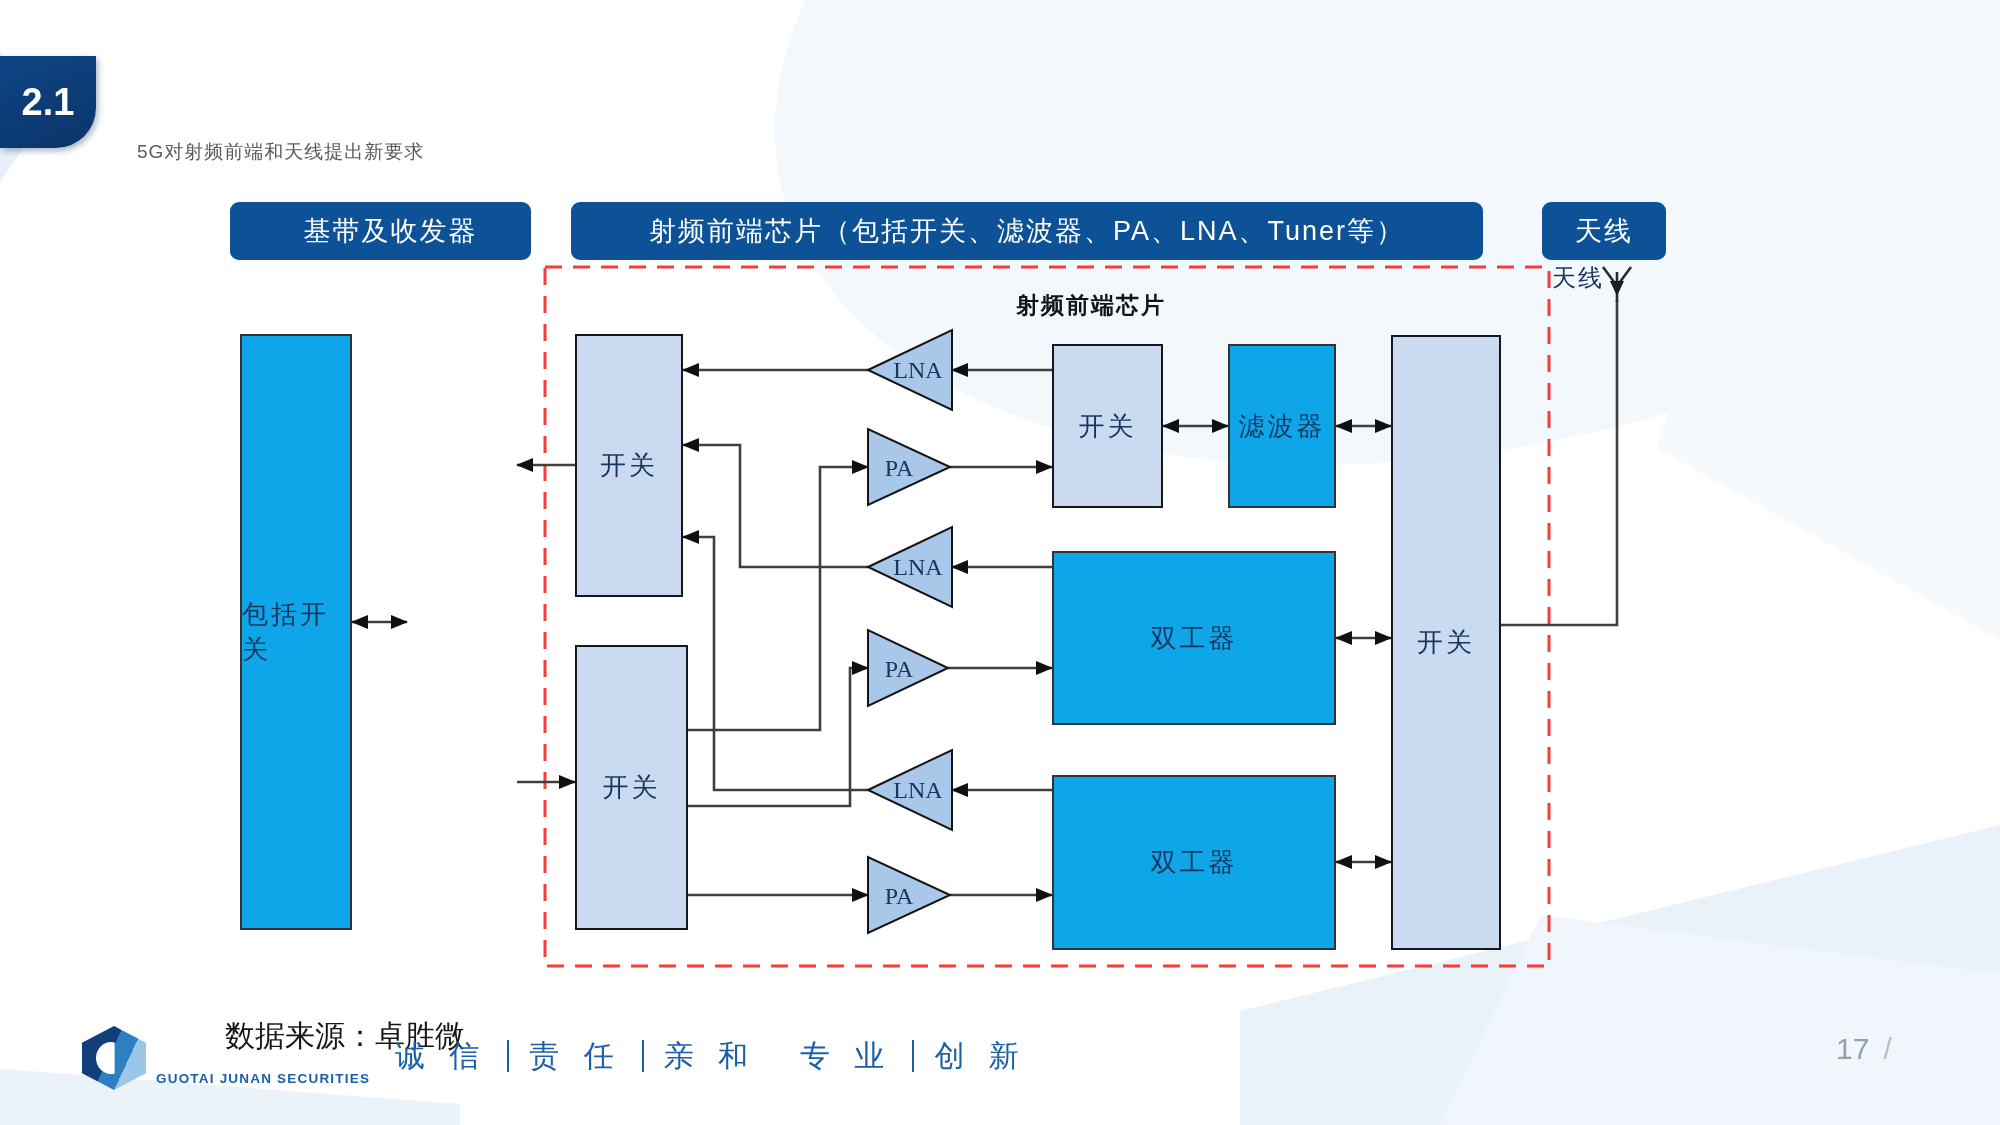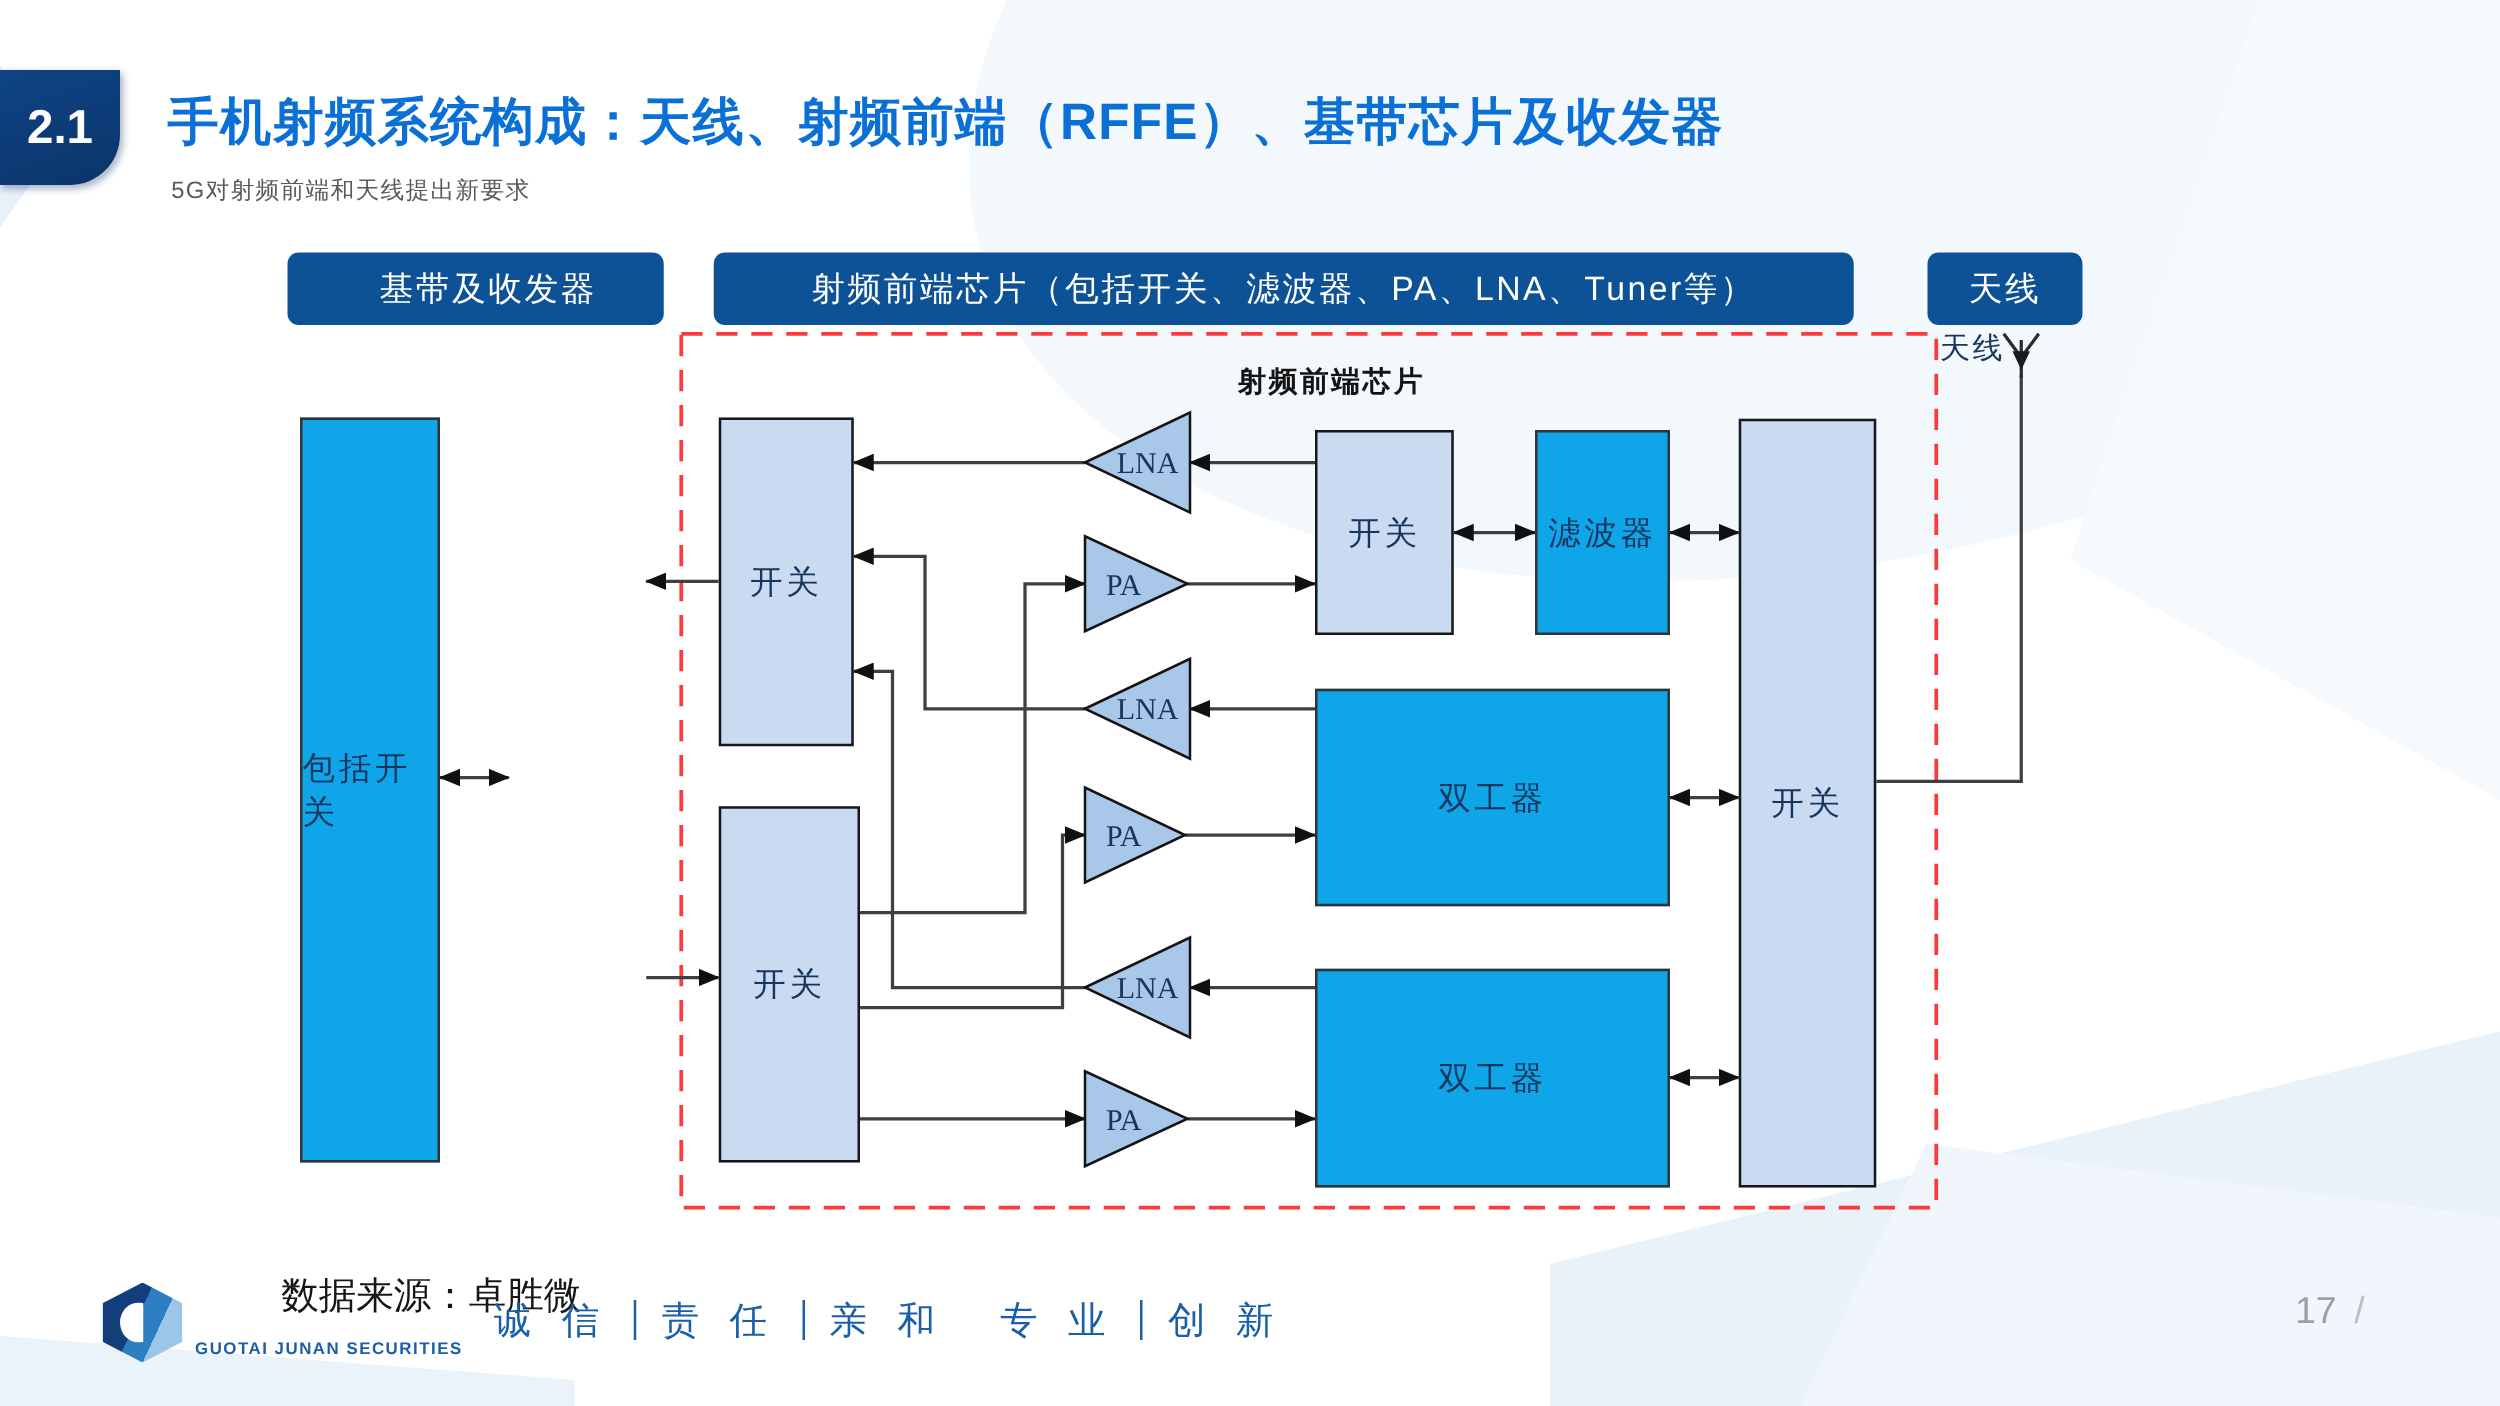--- a/index.html
+++ b/index.html
@@ -32,21 +32,21 @@
   .blk-blue{background:#c9daf1;border-color:#16161d;}
   .b-baseband{left:240px;top:334px;width:112px;height:596px;}
   .b-transceiver{left:407px;top:334px;width:110px;height:596px;}
   .b-switch-rx{left:575px;top:334px;width:108px;height:263px;}
   .b-switch-tx{left:575px;top:645px;width:113px;height:285px;}
   .b-switch-mid{left:1052px;top:344px;width:111px;height:164px;}
   .b-filter{left:1228px;top:344px;width:108px;height:164px;}
   .b-duplexer1{left:1052px;top:551px;width:284px;height:174px;}
   .b-duplexer2{left:1052px;top:775px;width:284px;height:175px;}
   .b-switch-ant{left:1391px;top:335px;width:110px;height:615px;}
-  .fe-label{position:absolute;left:959px;top:290px;width:212px;text-align:center;font-size:23px;font-weight:bold;color:#141414;letter-spacing:2px;}
+  .fe-label{position:absolute;left:1016px;top:290px;width:212px;text-align:left;font-size:23px;font-weight:bold;color:#141414;letter-spacing:2px;}
   .ant-label{position:absolute;left:1552px;top:262px;font-family:"Liberation Serif","DejaVu Serif",serif;font-size:24px;color:#17365d;letter-spacing:2px;}
   svg.wires{position:absolute;left:0;top:0;width:2000px;height:1125px;}
   .cl{stroke:#3f3f3f;stroke-width:2.6;fill:none;}
   .dash{stroke:#fb3b3b;stroke-width:3;fill:none;stroke-dasharray:17 11;}
   .amp{fill:#a9c7e9;stroke:#141414;stroke-width:2;}
   .amp-t{font-family:"Liberation Serif","DejaVu Serif",serif;font-size:24px;fill:#17365d;text-anchor:middle;}
   .ant-glyph{stroke:#2b2b2b;stroke-width:2.6;fill:none;}
   
   .source-note{position:absolute;left:225px;top:1016px;font-size:30px;color:#161616;}
   .logo{position:absolute;left:82px;top:1026px;width:64px;height:64px;}
@@ -71,21 +71,20 @@
   <div class="bg bg-tr"></div>
   <div class="bg bg-tr2"></div>
   <div class="bg bg-br"></div>
   <div class="bg bg-br2"></div>
   <div class="bg bg-bl"></div>
   <div class="bg bg-tl"></div>
 
   <div class="section-tab">
     <span>2.1</span>
   </div>
-  <h1 class="title">手机射频系统构成：天线、射频前端（RFFE）、基带芯片及收发器</h1>
   <div class="subtitle">5G对射频前端和天线提出新要求</div>
 
   <div class="hdr hdr-bb">基带及收发器</div>
   <div class="hdr hdr-fe">射频前端芯片（包括开关、滤波器、PA、LNA、Tuner等）</div>
   <div class="hdr hdr-ant">天线</div>
 
   <svg class="wires" viewBox="0 0 2000 1125">
     <defs>
       <marker id="ah" markerUnits="userSpaceOnUse" markerWidth="18" markerHeight="14" refX="16" refY="7" orient="auto-start-reverse">
         <path d="M0 0 L17 7 L0 14 Z" fill="#101010"></path>

